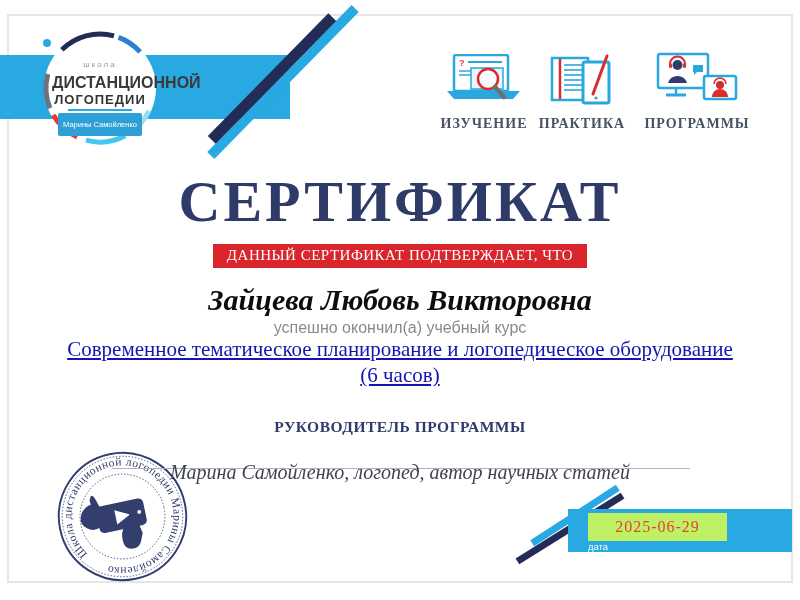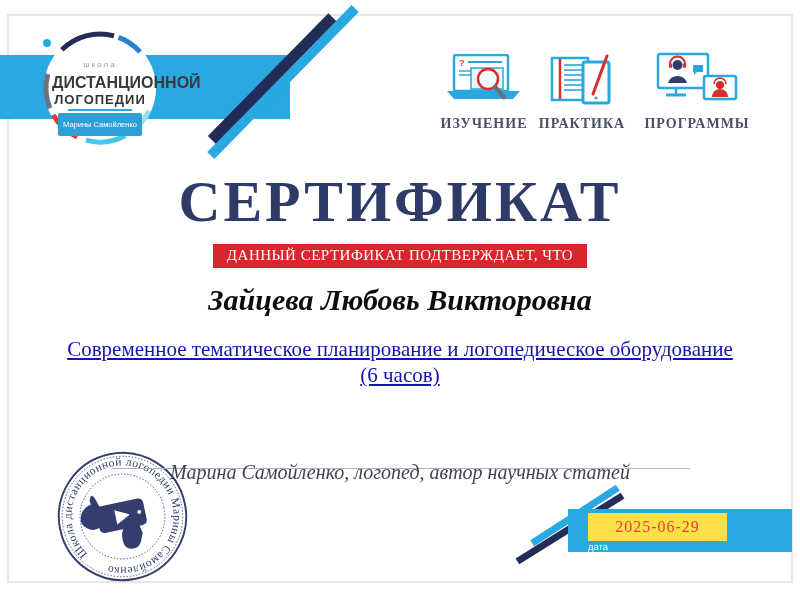--- a/index.html
+++ b/index.html
@@ -55,21 +55,21 @@
         color:#2e3a68;letter-spacing:0.5px;z-index:3;}
   #signature{left:0;top:442px;width:800px;text-align:center;font-size:20px;font-style:italic;
              color:#3f4353;z-index:6;margin-top:19px;}
   #sig-line{left:112px;top:468px;width:578px;height:1px;background:#aeb2ba;z-index:5;}
 
   
   #stamp{left:55px;top:449px;width:135px;height:135px;transform:rotate(-12deg);z-index:4;}
 
   
   #date-bar{left:568px;top:509px;width:224px;height:43px;background:#29a9e1;z-index:3;}
-  #date-box{left:588px;top:513px;width:139px;height:28px;background:#fde047;z-index:4;
+  #date-box{left:588px;top:513px;width:139px;height:28px;background:#bef264;z-index:4;
             display:flex;align-items:center;justify-content:center;}
   #date-value{font-size:16px;color:#e8403a;letter-spacing:1px;}
   #date-label{left:588px;top:541px;width:139px;color:#fff;font-size:9.5px;
               z-index:4;font-family:"Liberation Sans",sans-serif;}
   #stripe-bot-blue{left:524px;top:512px;width:102px;height:7px;background:#29a9e1;
                    transform:rotate(-33deg);z-index:2;}
   #stripe-bot-navy{left:508px;top:525px;width:124px;height:7px;background:#232c57;
                    transform:rotate(-32deg);z-index:2;}
 </style>
 </head>
@@ -160,26 +160,28 @@
     <div class="lbl">ПРОГРАММЫ</div>
   </div>
 
   <div id="title" class="abs">СЕРТИФИКАТ</div>
 
   <div id="banner" class="abs">
     <span>ДАННЫЙ СЕРТИФИКАТ ПОДТВЕРЖДАЕТ, ЧТО</span>
   </div>
 
   <div id="name" class="abs">Зайцева Любовь Викторовна</div>
+  <div id="subtitle" class="abs">успешно окончил(а) учебный курс</div>
 
   <div id="course" class="abs">
     <div class="u">Современное тематическое планирование и логопедическое оборудование</div>
     <div class="u">(6 часов)</div>
   </div>
 
+  <div id="role" class="abs">РУКОВОДИТЕЛЬ ПРОГРАММЫ</div>
   <div id="signature" class="abs">Марина Самойленко, логопед, автор научных статей</div>
   <div id="sig-line" class="abs"></div>
 
   <div id="stamp" class="abs">
     <svg width="135" height="135" viewBox="0 0 140 140">
       <circle cx="70" cy="70" r="66" fill="none" stroke="#333d6e" stroke-width="2"></circle>
       <circle cx="70" cy="70" r="62.5" fill="none" stroke="#333d6e" stroke-width="0.8" stroke-dasharray="1.5 1.8"></circle>
       <circle cx="70" cy="70" r="44" fill="none" stroke="#333d6e" stroke-width="0.8" stroke-dasharray="1.5 1.8"></circle>
       <path id="stampcirc" d="M70,17 a53,53 0 1,1 -0.01,0" fill="none"></path>
       <text font-size="12" fill="#333d6e" letter-spacing="0.5" transform="rotate(-125 70 70)" font-family="Liberation Serif, serif">

